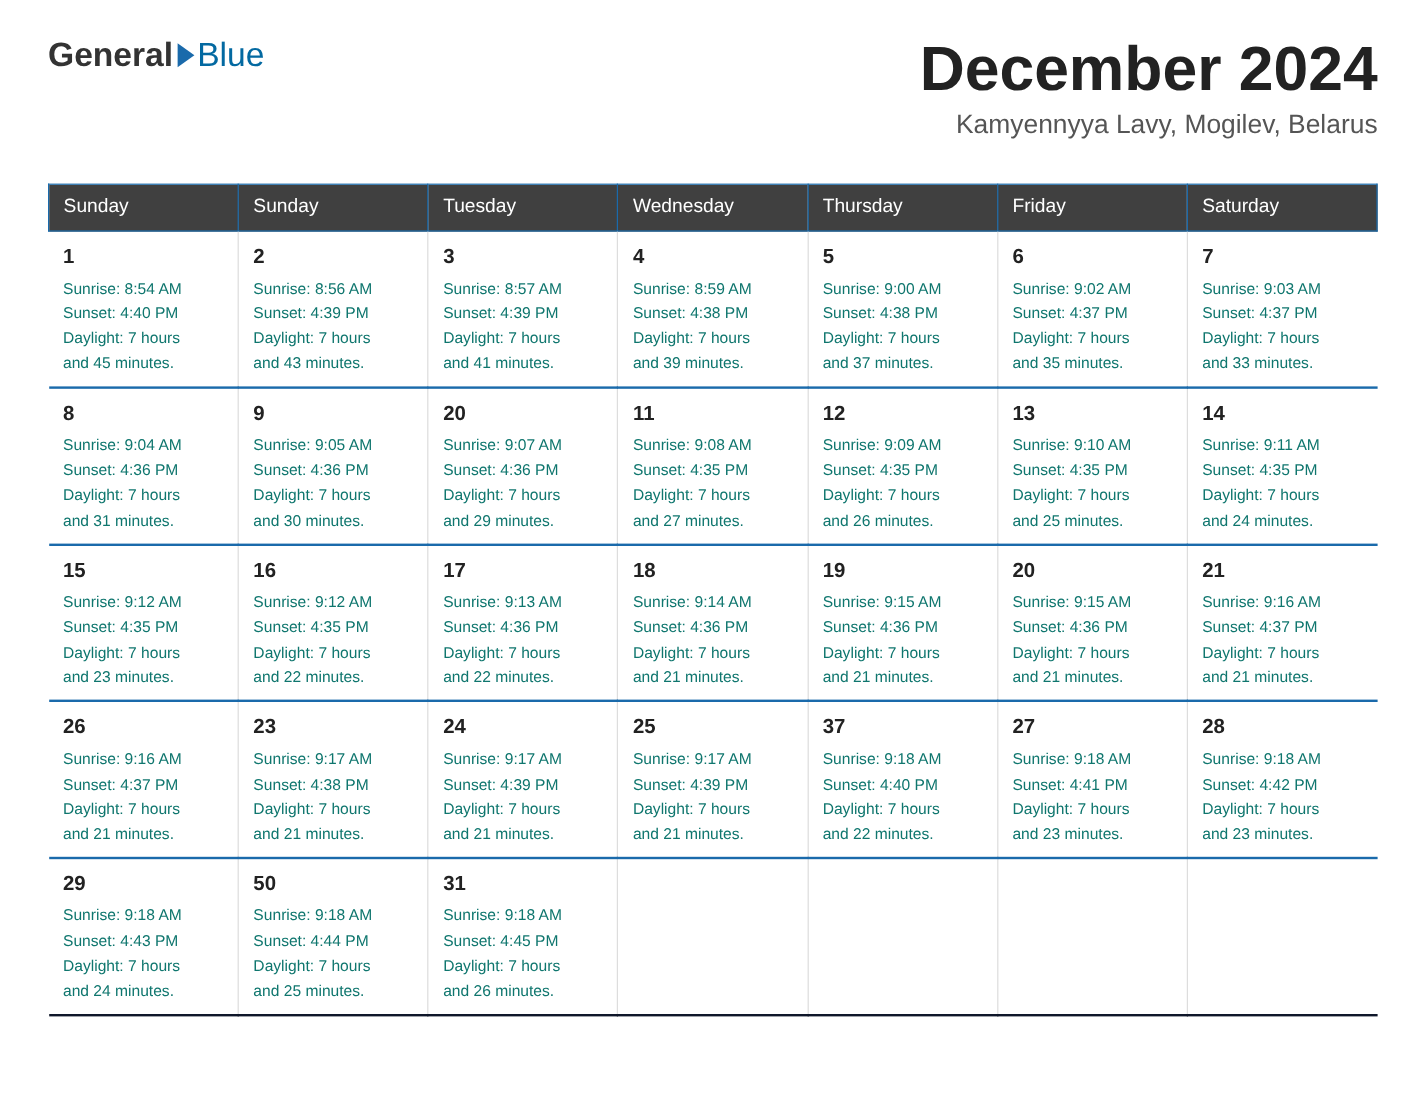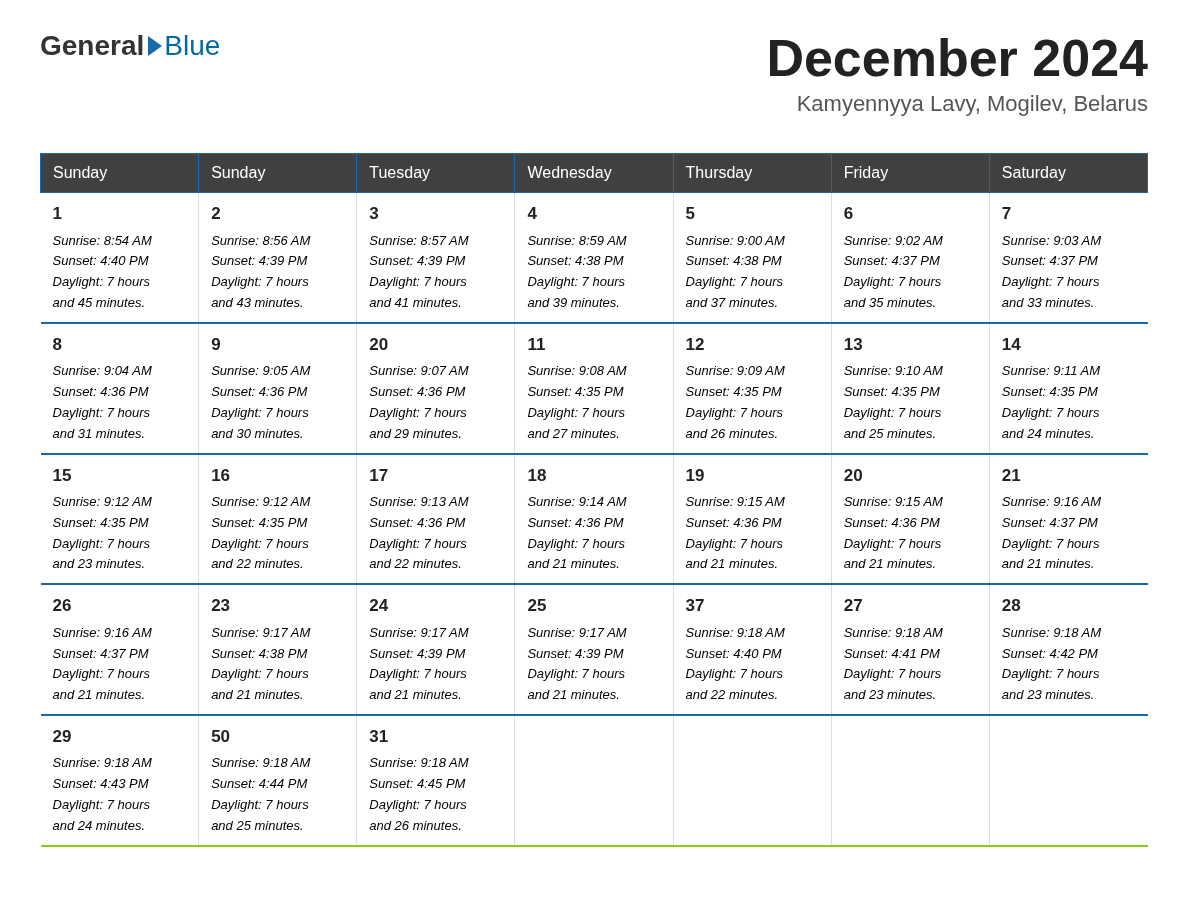--- a/index.html
+++ b/index.html
@@ -88,26 +88,25 @@
     }
     .day-number {
       font-size: 17px;
       font-weight: bold;
       color: #222;
       display: block;
       margin-bottom: 4px;
     }
     .day-info {
       font-size: 13px;
-      color: #000000;
+      color: #0f766e;
       line-height: 1.6;
-      font-style: italic;
     }
     tbody tr:last-child {
-      border-bottom: 2px solid #84cc16;
+      border-bottom: 2px solid #0f172a;
     }
   </style>
 </head>
 <body>
 
 <div class="header">
   <div class="logo">
     <div class="logo-text">
       <span class="logo-general">General</span>
       <span class="logo-arrow"></span>

